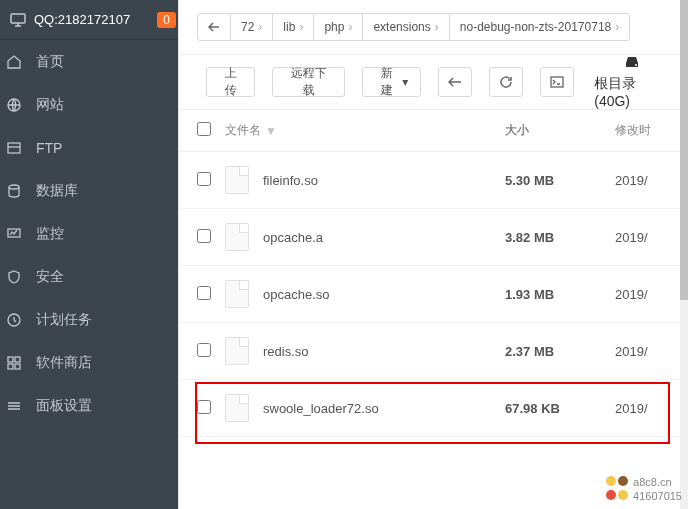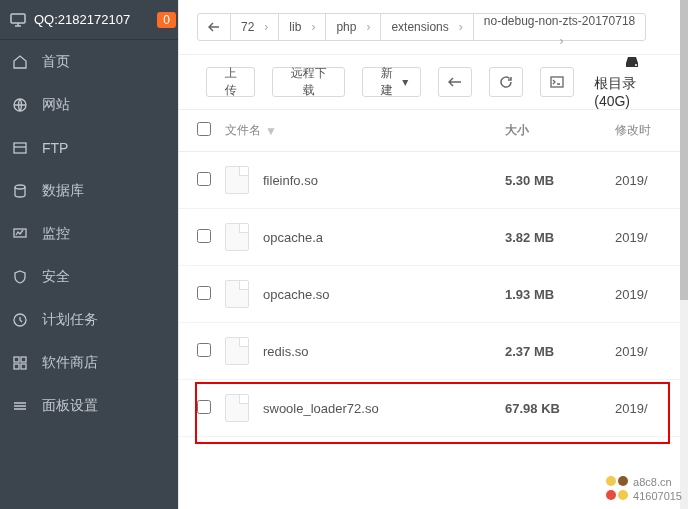--- a/index.html
+++ b/index.html
@@ -4,34 +4,34 @@
 <style>
 * { margin: 0; padding: 0; box-sizing: border-box; }
 body { font-family: "Microsoft YaHei", Arial, sans-serif; font-size: 13px; color: #333; background: #fff; width: 688px; height: 509px; overflow: hidden; position: relative; }
 
 .sidebar { position: absolute; left: 0; top: 0; width: 186px; height: 509px; background: #3c444d; color: #c2c7cd; }
 .sidebar-header { height: 40px; display: flex; align-items: center; padding: 0 10px; border-bottom: 1px solid #2f363d; }
 .sidebar-header .pc-icon { width: 16px; height: 14px; margin-right: 8px; }
 .sidebar-header .qq-text { color: #fff; font-size: 13px; flex: 1; }
 .sidebar-header .badge { background: #fc6d26; color: #fff; border-radius: 3px; padding: 1px 6px; font-size: 12px; }
 
-.menu-item { height: 43px; display: flex; align-items: center; padding: 0 12px; cursor: pointer; color: #c2c7cd; }
+.menu-item { height: 43px; display: flex; align-items: center; padding: 0 6px; cursor: pointer; color: #c2c7cd; }
 .menu-item.active { background: #2c333b; color: #fff; border-left: 3px solid #20a53a; padding-left: 17px; }
 .menu-item .m-icon { width: 16px; height: 16px; margin-right: 14px; flex-shrink: 0; }
 .menu-item span { font-size: 14px; }
 
 .main { position: absolute; left: 178px; top: 0; right: 0; bottom: 0; background: #fff; border-left: 1px solid #e6e6e6; }
 .scrollbar-v { position: absolute; right: 0; top: 0; width: 8px; height: 100%; background: #f0f0f0; }
 .scrollbar-v .thumb { background: #c1c1c1; width: 8px; height: 300px; }
 
 .breadcrumb { height: 55px; display: flex; align-items: center; padding: 0 18px; border-bottom: 1px solid #eee; }
-.bc-btn { background: #fff; border: 1px solid #d9d9d9; height: 28px; padding: 0 10px; display: flex; align-items: center; cursor: pointer; font-size: 12px; color: #555; gap: 6px; }
+.bc-btn { background: #fff; border: 1px solid #d9d9d9; height: 28px; padding: 0 10px; display: flex; align-items: center; cursor: pointer; font-size: 12px; color: #555; }
 .bc-back { border-radius: 3px 0 0 3px; margin-right: -1px; }
 .bc-item { margin-right: -1px; }
-.bc-item:last-child { border-radius: 0 3px 3px 0; flex-direction: column; }
+.bc-item:last-child { border-radius: 0 3px 3px 0; }
 .chev { margin-left: 4px; opacity: .5; }
 
 .toolbar { height: 55px; display: flex; align-items: center; padding: 0 18px; gap: 8px; border-bottom: 1px solid #eee; }
 .tbtn { background: #fff; border: 1px solid #d9d9d9; border-radius: 3px; height: 30px; padding: 0 12px; cursor: pointer; font-size: 12px; color: #555; display: inline-flex; align-items: center; gap: 4px; margin-left: 9px; }
 .tbtn.icon-only { padding: 0 9px; }
 .root-disk { display: flex; align-items: center; gap: 6px; font-size: 14px; color: #333; margin-left: 12px; flex-direction: column; }
 
 .table-head { display: flex; align-items: center; padding: 12px 18px; border-bottom: 1px solid #ececec; color: #888; font-size: 12px; }
 .col-chk { width: 28px; }
 .col-name { flex: 1; display: flex; align-items: center; gap: 4px; }

